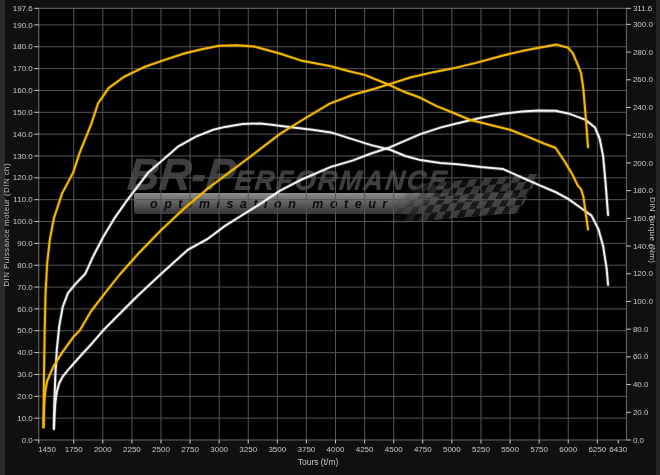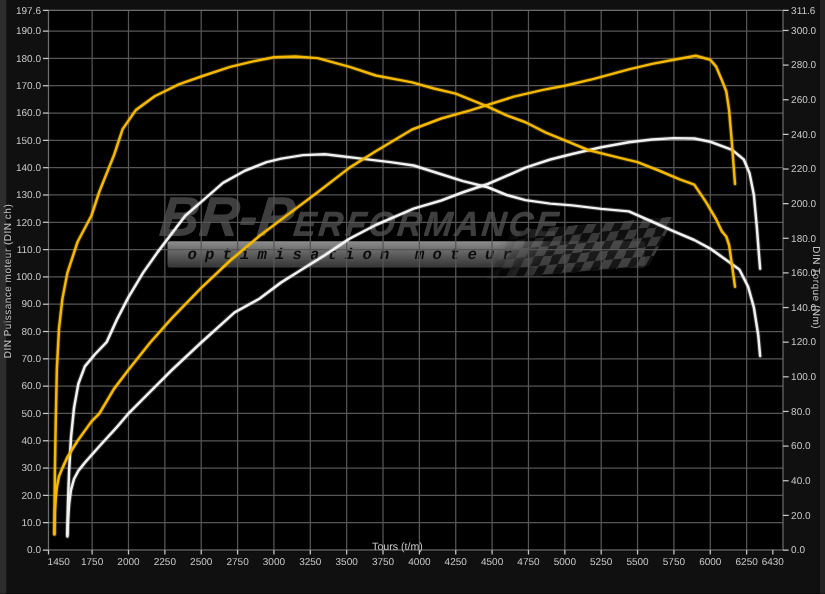--- a/index.html
+++ b/index.html
@@ -8,34 +8,34 @@
     font-family:"Liberation Sans", sans-serif;overflow:hidden;
   }
   .edge-strip-left{position:absolute;left:0;top:0;width:5px;height:475px;background:#2d2d2d;}
   .edge-strip-right{position:absolute;right:0;top:0;width:4px;height:475px;background:#242424;}
   .plot-bg{position:absolute;left:39px;top:8px;width:588px;height:433px;background:#000;}
   .chart-svg{position:absolute;left:0;top:0;z-index:3;}
   .axis-title-left{position:absolute;left:2px;top:0;height:450px;display:flex;align-items:center;z-index:4;}
   .axis-title-left span{writing-mode:vertical-rl;transform:rotate(180deg);font-size:8px;color:#c6c6c6;letter-spacing:.4px;}
   .axis-title-right{position:absolute;right:3px;top:0;height:460px;display:flex;align-items:center;z-index:4;}
   .axis-title-right span{writing-mode:vertical-rl;font-size:8px;color:#c6c6c6;letter-spacing:.4px;}
-  .axis-title-bottom{position:absolute;left:0;top:432px;width:636px;text-align:center;
+  .axis-title-bottom{position:absolute;left:0;top:457px;width:636px;text-align:center;
     font-size:8.5px;color:#c8c8c8;z-index:4;}
   
   .watermark{position:absolute;left:128px;top:153px;width:410px;z-index:2;}
   .wm-text{font-style:italic;font-weight:bold;color:#3e3e3e;white-space:nowrap;
     text-shadow:0 -1px 0 rgba(140,140,140,.45), 0 2px 3px rgba(0,0,0,.95);
     transform:skewX(-6deg);line-height:1;}
   .wm-big{font-size:44px;letter-spacing:0px;}
   .wm-rest{font-size:27px;letter-spacing:2px;}
   .wm-bar{position:relative;margin-top:-4px;margin-left:6px;width:382px;height:21px;border-radius:2px;
     background:linear-gradient(#9b9b9b,#6a6a6a 45%,#414141 90%);
     display:flex;align-items:center;opacity:.92;}
   .wm-bar span{font-size:12.5px;font-style:italic;font-weight:bold;color:#0e0e0e;
-    letter-spacing:6.5px;padding-left:16px;white-space:nowrap;font-family:Liberation Mono, monospace;}
+    letter-spacing:6.5px;padding-left:16px;white-space:nowrap;}
   .wm-flag{position:absolute;right:-14px;top:-13px;width:138px;height:38px;
     background:repeating-conic-gradient(#474747 0% 25%, #141414 25% 50%);
     background-size:15px 15px;
     transform:rotate(-5deg) skewX(-33deg);
     -webkit-mask-image:linear-gradient(90deg,transparent 0,#000 35%);
     mask-image:linear-gradient(90deg,transparent 0,#000 35%);
     opacity:.88;}
 </style>
 </head>
 <body>

